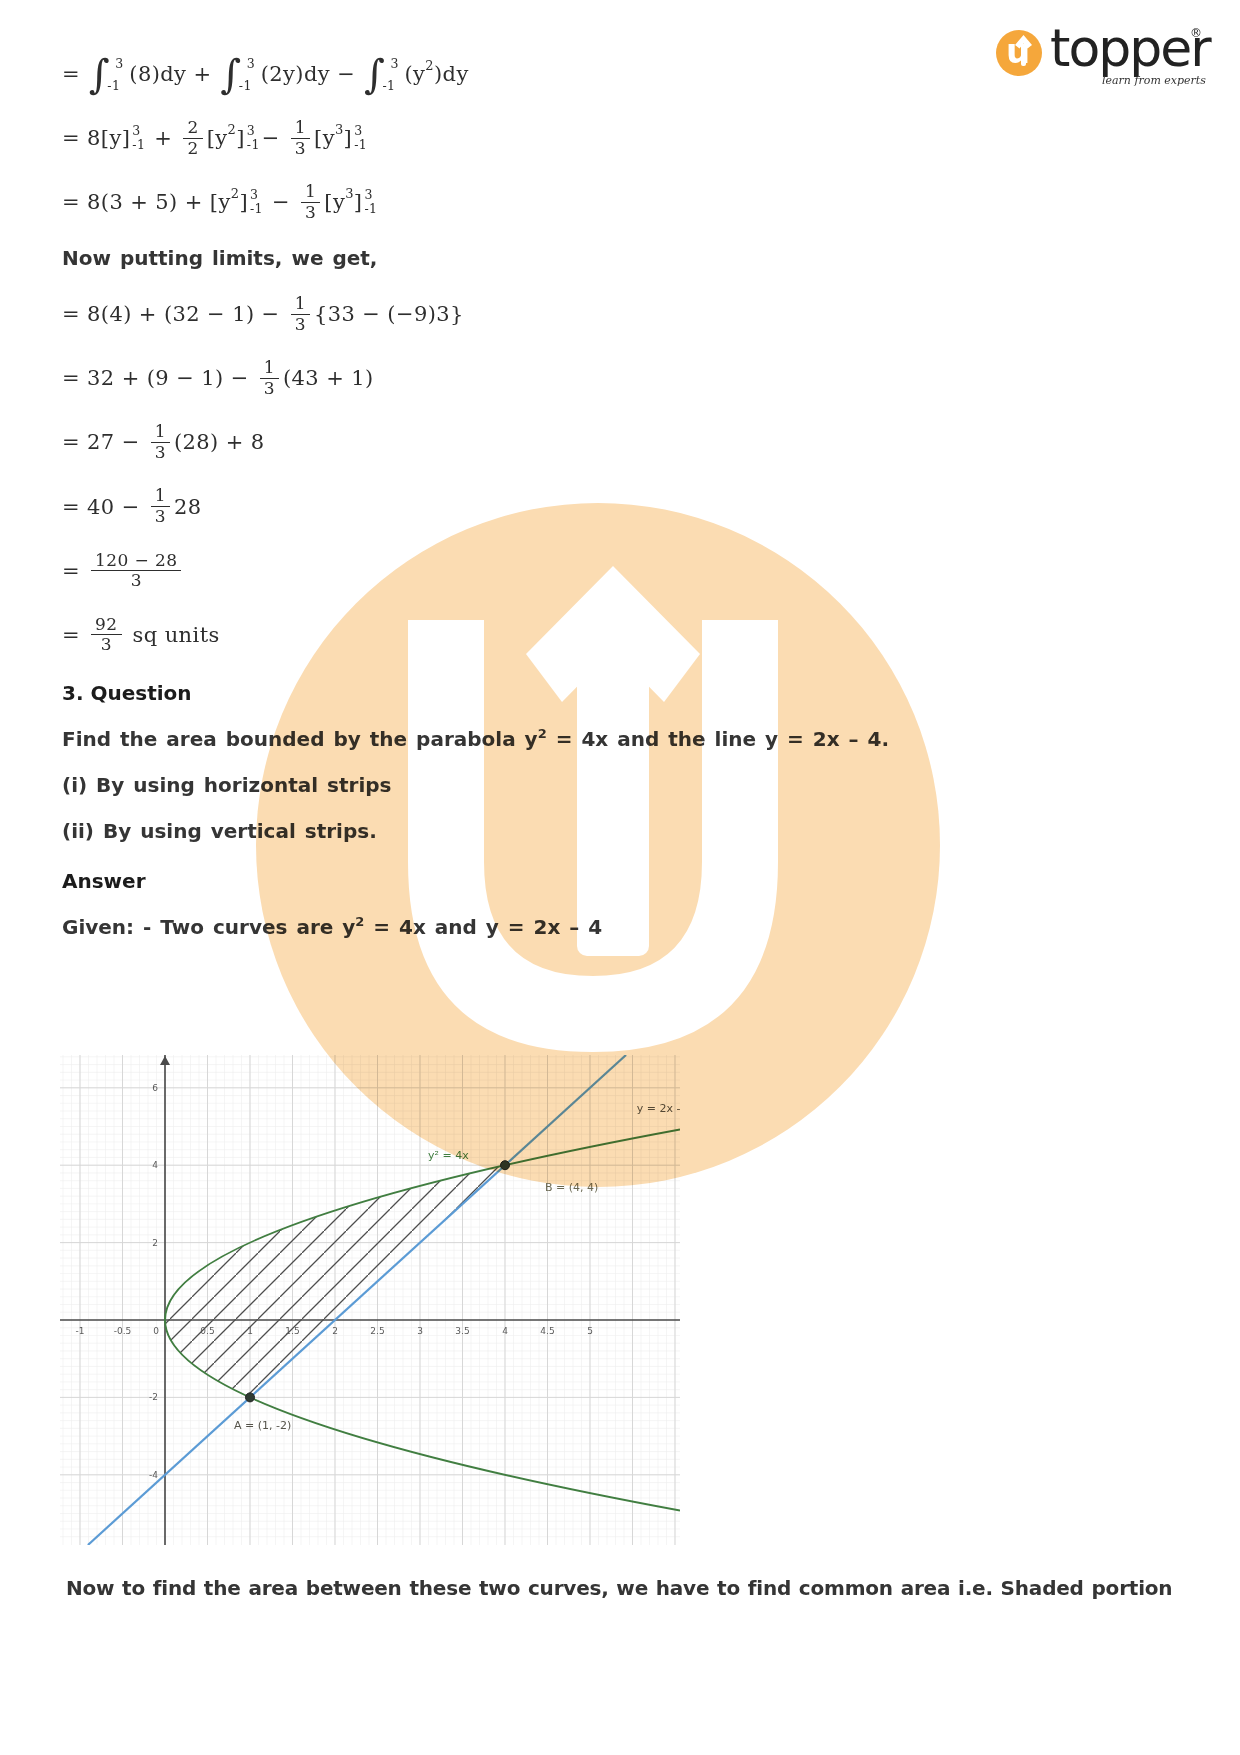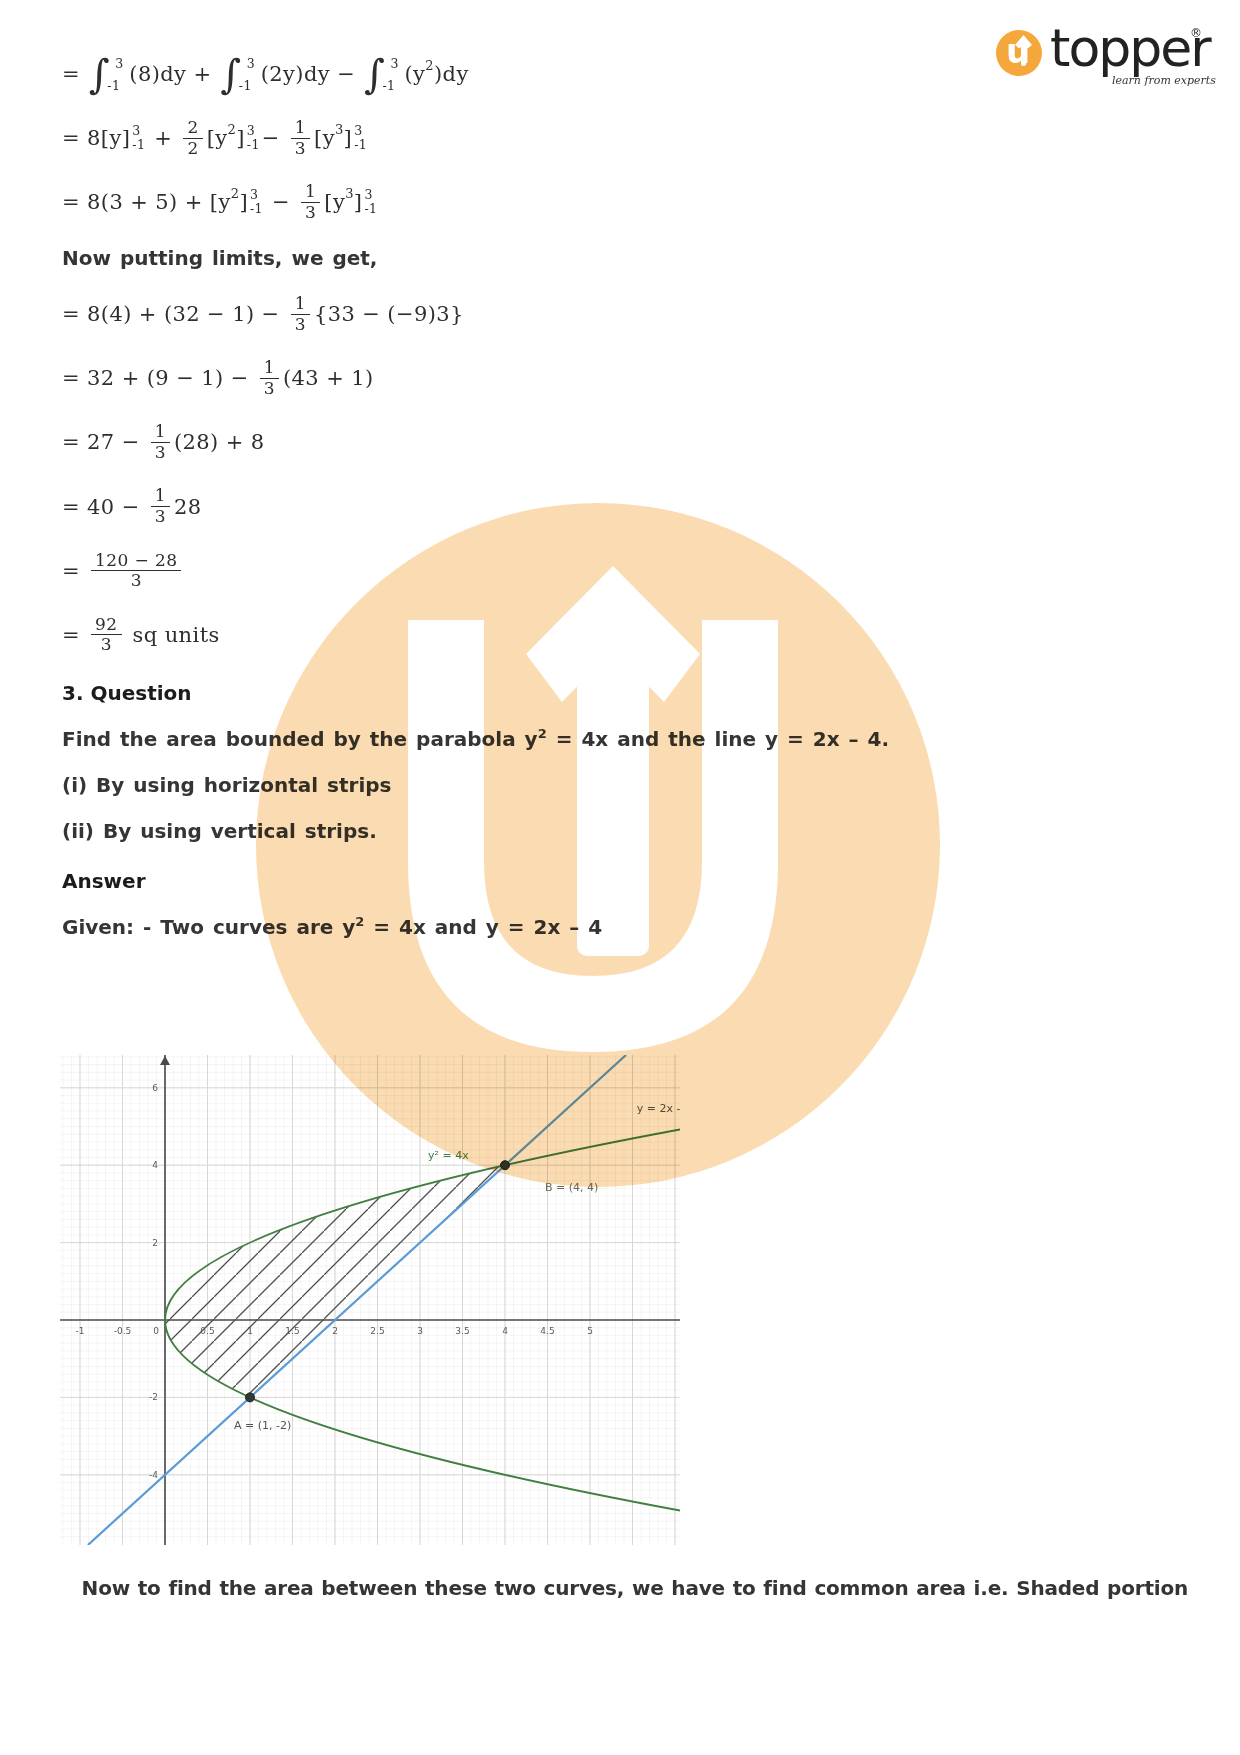--- a/index.html
+++ b/index.html
@@ -9,21 +9,21 @@
   
   .logo{position:absolute;top:24px;left:996px;width:210px;height:70px;}
   .logo-badge{position:absolute;left:0;top:6px;width:46px;height:46px;border-radius:50%;
               background:#f5a73b;}
   .logo-u{position:absolute;left:10px;top:1px;color:#fff;font-size:34px;font-weight:bold;
           font-family:"DejaVu Sans",sans-serif;}
   .logo-arrow{position:absolute;left:0;top:0;}
   .logo-word{position:absolute;left:54px;top:-6px;font-size:52px;font-weight:400;
              letter-spacing:-2px;color:#222;font-family:"DejaVu Sans",sans-serif;}
   .logo-reg{position:absolute;left:194px;top:2px;font-size:12px;color:#222;}
-  .logo-tag{position:absolute;left:116px;top:50px;font-size:11px;font-style:italic;
+  .logo-tag{position:absolute;left:106px;top:50px;font-size:11px;font-style:italic;
             color:#333;font-family:"DejaVu Serif",serif;white-space:nowrap;}
 
   
   .flow{position:absolute;left:62px;top:0;width:900px;padding-top:30px;}
   .eq{display:flex;align-items:center;margin:24px 0;font-family:"DejaVu Serif",serif;
       font-size:21px;color:#2e2e2e;letter-spacing:0.4px;}
   .eq>span{white-space:pre;}
   .txt{margin:22px 0;font-size:20px;word-spacing:2px;color:#353535;font-weight:bold;}
   .hd{margin:26px 0 18px 0;font-size:20px;font-weight:bold;color:#1c1c1c;}
   .sup{font-size:13px;}
@@ -39,21 +39,21 @@
   .il .hi{transform:translate(5px,-4px);}
   .il .lo{transform:translate(-3px,6px);}
   .ss{display:inline-flex;flex-direction:column;font-size:12.5px;line-height:1.1;margin:0 2px;}
 
   
   .graph{position:absolute;left:60px;top:1055px;width:620px;height:490px;}
   .graph text{font-family:"DejaVu Sans",sans-serif;}
 
   
   .bottom{position:absolute;left:62px;top:1556px;width:1130px;}
-  .bottom .txt{font-size:20px;letter-spacing:-0.2px;word-spacing:1px;margin:20px 4px;text-align:right;}
+  .bottom .txt{font-size:20px;letter-spacing:-0.2px;word-spacing:1px;margin:20px 4px;}
 
   
   .watermark{position:absolute;left:0;top:0;width:1240px;height:1755px;
              mix-blend-mode:multiply;pointer-events:none;z-index:50;}
 </style>
 </head>
 <body>
 
 <header class="logo">
   <span class="logo-badge">

